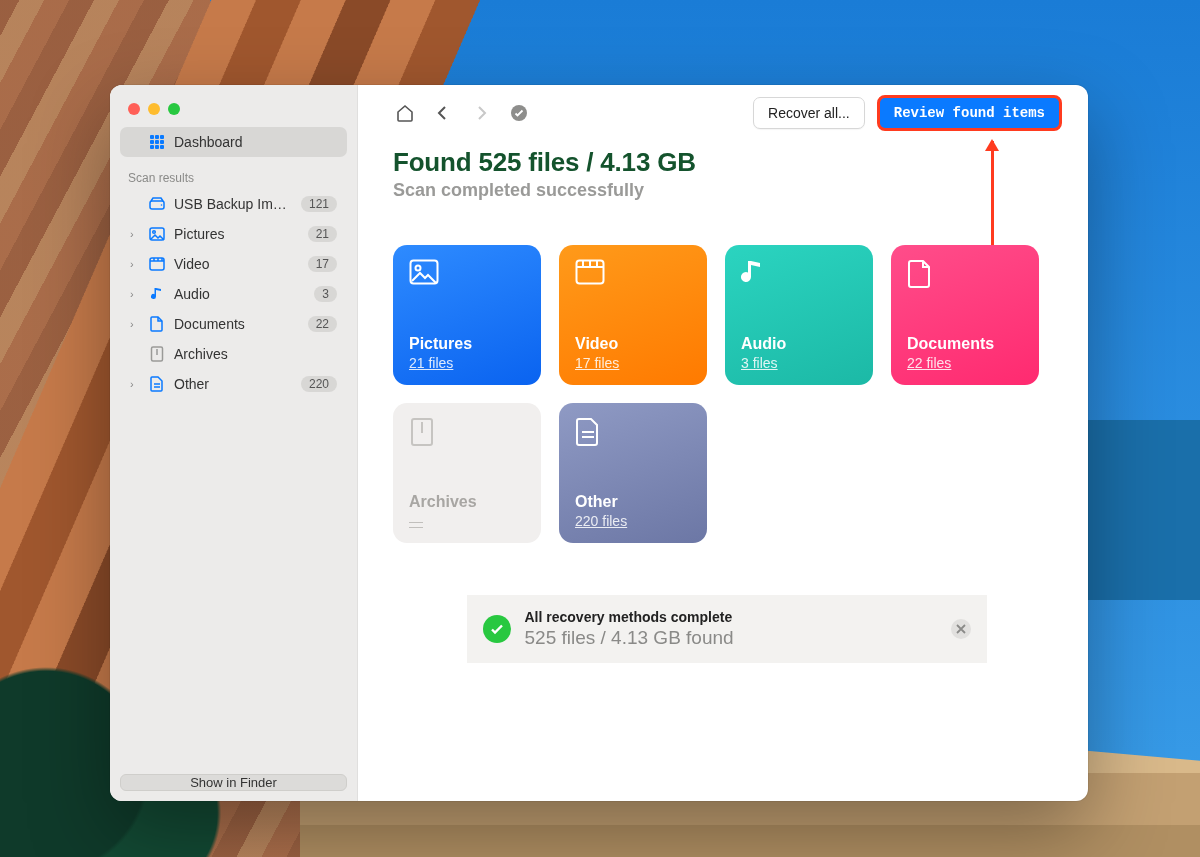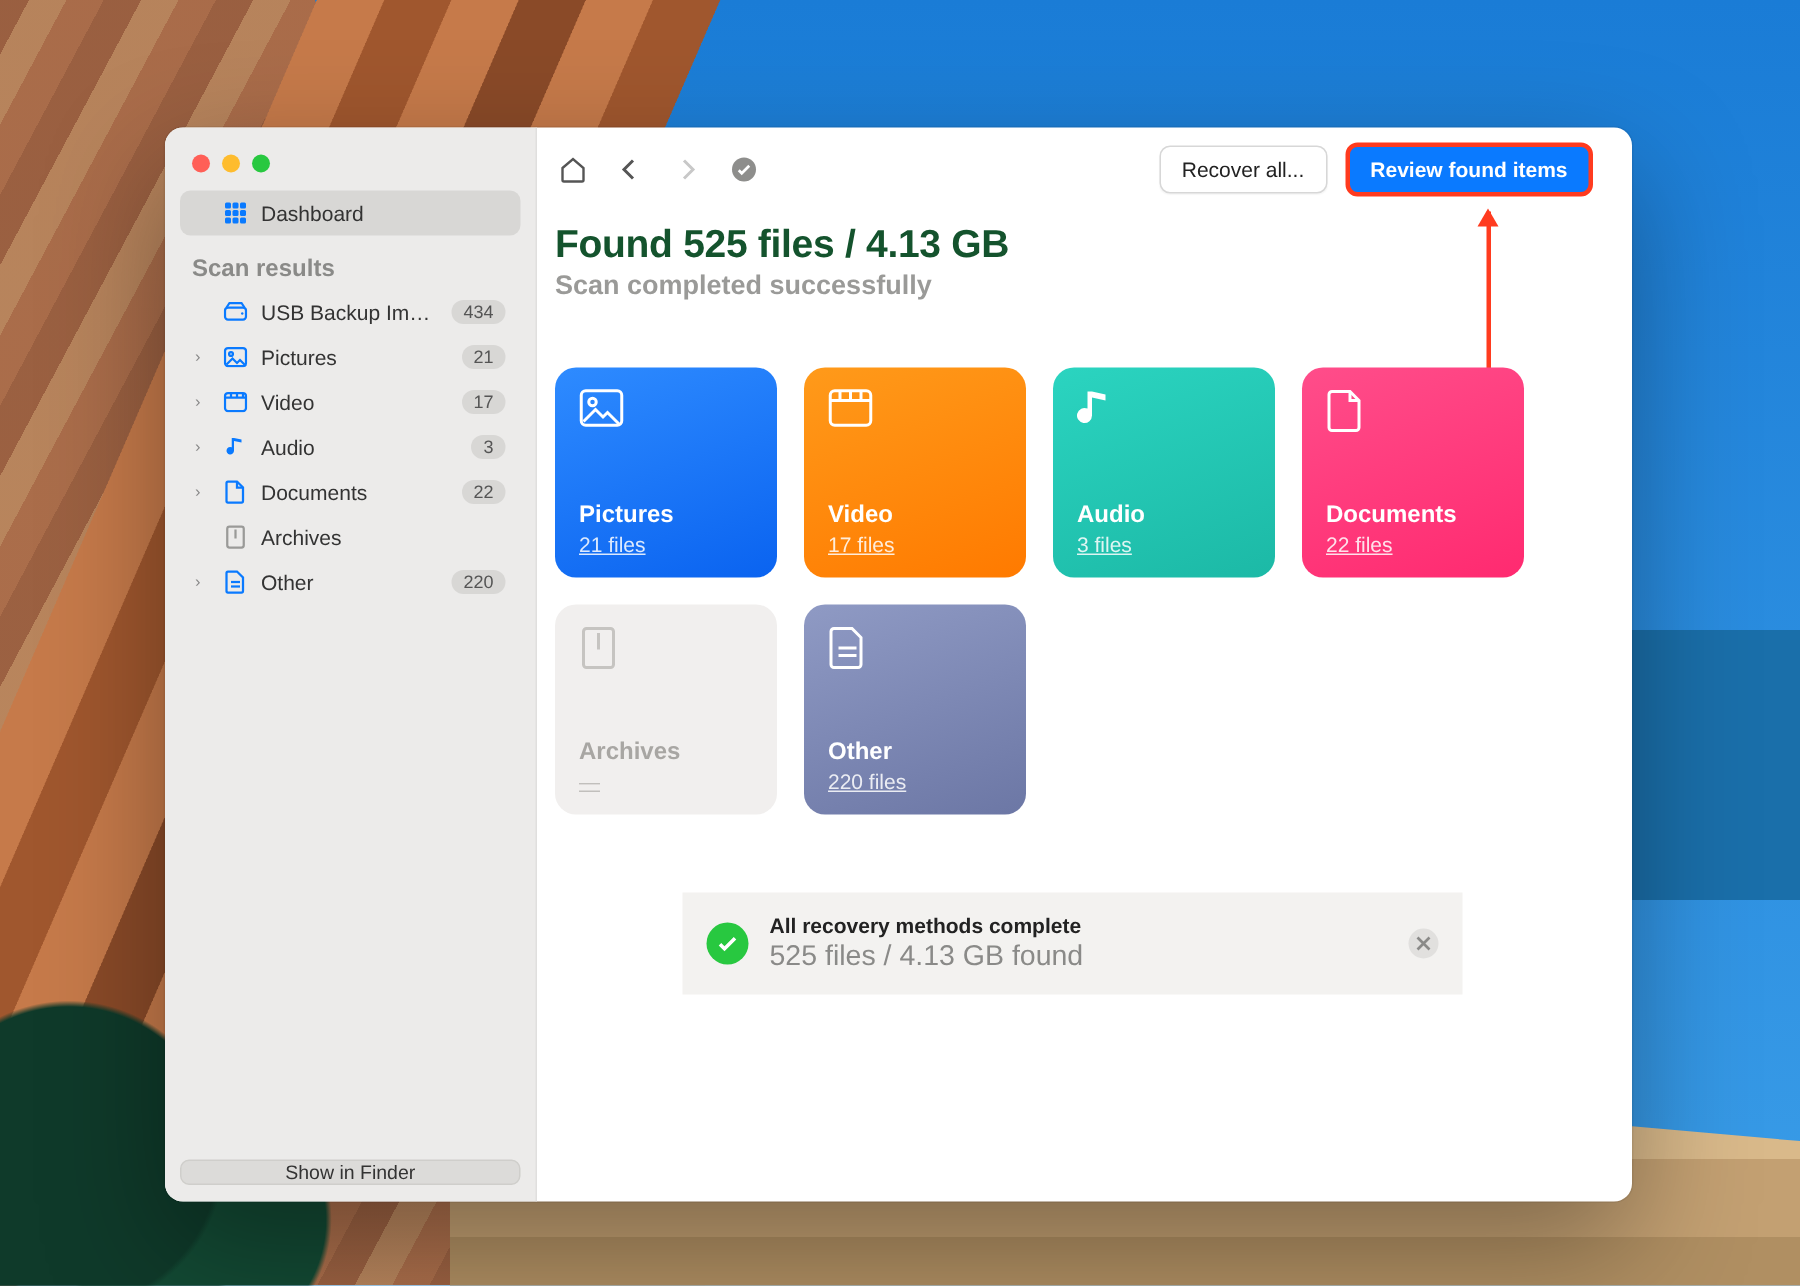--- a/index.html
+++ b/index.html
@@ -74,49 +74,49 @@
   .nav-item .chev { width: 10px; color: #888; font-size: 11px; }
   .nav-item.active { background: #d8d7d5; font-weight: 500; }
   .nav-item .icon-slot { width: 18px; display: flex; justify-content: center; color: #0a7aff; }
   .nav-item.dim .icon-slot { color: #9a9a98; }
   .nav-item .label { flex: 1; white-space: nowrap; overflow: hidden; text-overflow: ellipsis; }
   .nav-item .badge {
     background: #d8d7d5; color: #555; border-radius: 10px;
     font-size: 12px; padding: 1px 8px; min-width: 22px; text-align: center;
   }
   .section-title {
-    padding: 14px 18px 4px; font-size: 16px; color: #8a8a88; font-weight: 700;
+    padding: 14px 18px 4px; font-size: 12px; color: #8a8a88; font-weight: 400;
   }
 
   .sidebar-footer { margin-top: auto; padding: 0 10px 10px; }
   .footer-btn {
     width: 100%; padding: 0 0; text-align: center;
     background: #dcdbd9; border-radius: 6px; font-size: 13px; color: #333;
     border: 0.5px solid #cfcecb;
   }
 
   
-  .main { flex: 1; display: flex; flex-direction: column; padding: 0 28px 18px 12px; position: relative; }
+  .main { flex: 1; display: flex; flex-direction: column; padding: 0 28px 18px 35px; position: relative; }
   .toolbar {
     display: flex; align-items: center; gap: 14px;
     height: 56px;
   }
   .tb-icon { width: 24px; height: 24px; display: flex; align-items: center; justify-content: center; color: #555; }
   .tb-icon.dimmed { color: #bdbdbd; }
   .tb-spacer { flex: 1; }
   .tb-btn {
     padding: 7px 14px; border-radius: 7px; font-size: 14px;
     border: 1px solid #d7d7d7; background: #fff; color: #222;
     box-shadow: 0 1px 1px rgba(0,0,0,.04);
   }
   .tb-btn.primary {
     background: #0a7aff; color: #fff; border: 1px solid #0a7aff; font-weight: 600;
   }
   .tb-btn.primary.highlighted {
-    outline: 3px solid #ff3b1f; outline-offset: -1px; border-radius: 6px;
+    outline: 3px solid #ff3b1f; outline-offset: -1px; border-radius: 6px; font-family: Liberation Mono, monospace;
   }
 
   .headline { margin-top: 6px; }
   .headline h1 { font-size: 26px; font-weight: 700; color: #14532d; letter-spacing: -.2px; }
   .headline p { font-size: 18px; color: #9a9a98; font-weight: 600; margin-top: 2px; }
 
   .cards {
     margin-top: 44px;
     display: grid;
     grid-template-columns: repeat(4, 148px);
@@ -216,21 +216,21 @@
       <div class="nav-item">
         <span class="chev"></span>
         <span class="icon-slot">
           <svg width="16" height="14" viewBox="0 0 16 14" fill="none" stroke="#0a7aff" stroke-width="1.5">
               <rect x="1" y="4" width="14" height="8" rx="2"></rect>
               <path d="M2 4l2-3h8l2 3"></path>
               <circle cx="12.5" cy="8" r="0.8" fill="#0a7aff" stroke="none"></circle>
             </svg>
         </span>
         <span class="label">USB Backup Ima…</span>
-        <span class="badge">434</span>
+        <span class="badge">121</span>
       </div>
 
       <div class="nav-item">
         <span class="chev">›</span>
         <span class="icon-slot">
           <svg width="16" height="14" viewBox="0 0 16 14" fill="none" stroke="#0a7aff" stroke-width="1.5">
               <rect x="1" y="1" width="14" height="12" rx="2"></rect>
               <circle cx="5" cy="5" r="1.3"></circle>
               <path d="M2 12l4-4 3 3 2-2 4 4"></path>
             </svg>

